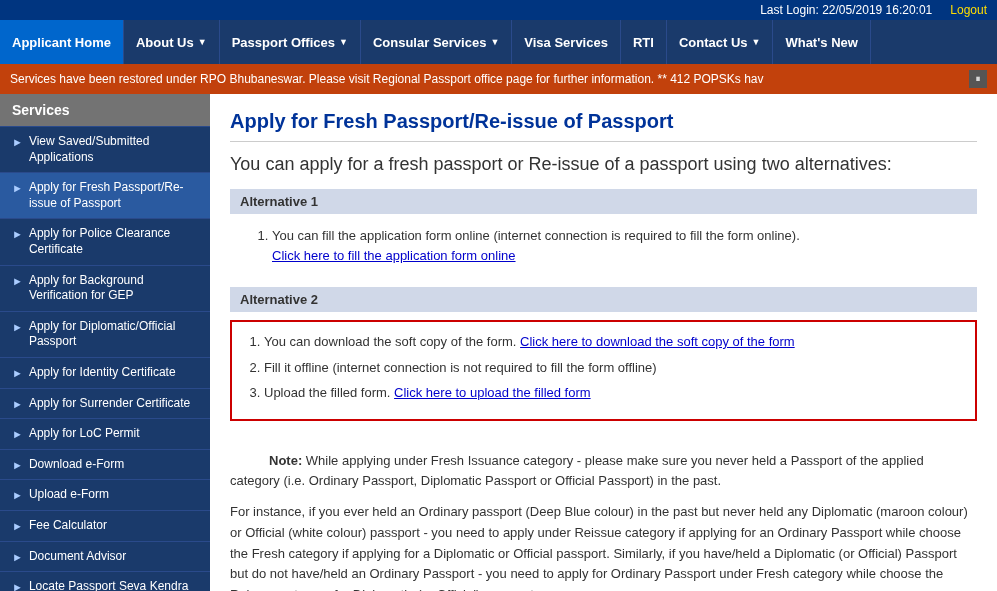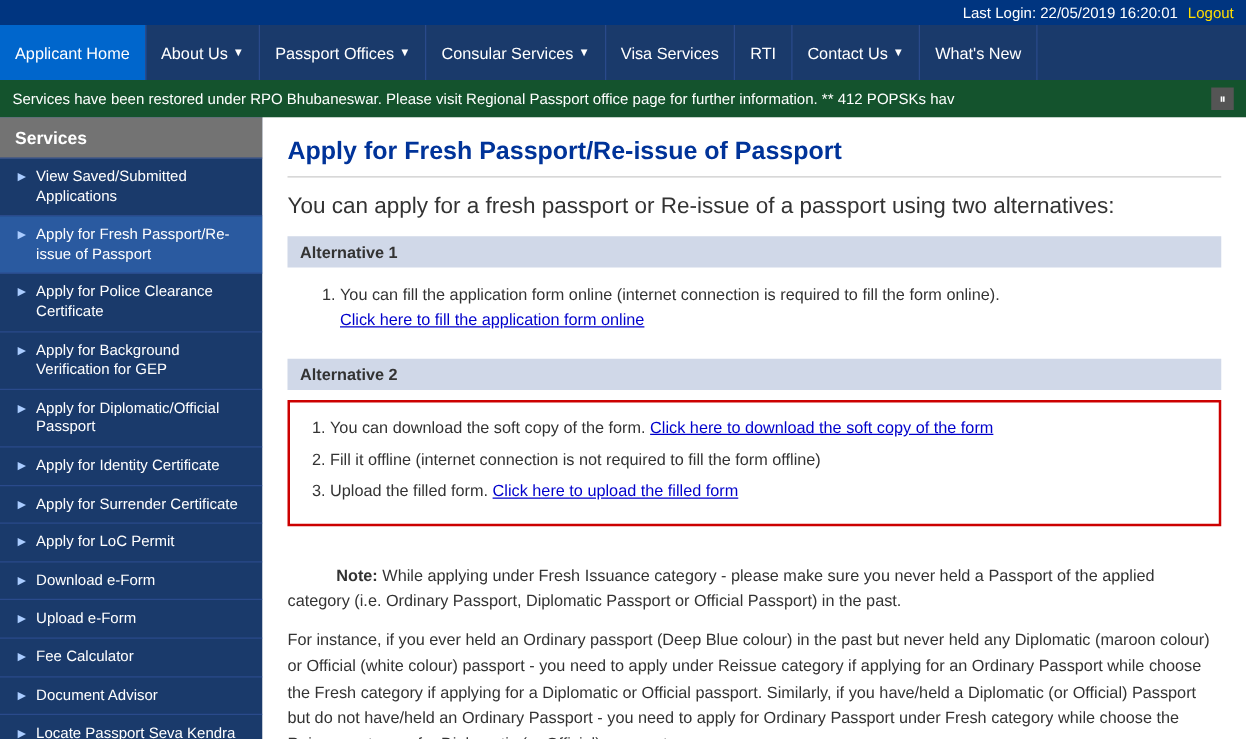--- a/index.html
+++ b/index.html
@@ -8,49 +8,49 @@
     
     .top-bar {
       background: #003580;
       color: white;
       text-align: right;
       padding: 3px 10px;
       font-size: 12px;
       display: flex;
       justify-content: flex-end;
       align-items: center;
-      gap: 8px;
+      gap: 18px;
     }
     .top-bar a { color: #ffdd00; text-decoration: none; font-size: 12px; }
 
     
     .navbar {
       background: #1a3a6b;
       display: flex;
       align-items: stretch;
       min-height: 44px;
     }
     .navbar .nav-item {
       color: white;
       padding: 0 12px;
       display: flex;
       align-items: center;
       cursor: pointer;
       font-size: 13px;
-      font-weight: normal;
+      font-weight: bold;
       white-space: nowrap;
       border-right: 1px solid #2a4a8b;
       position: relative;
     }
     .navbar .nav-item.active { background: #0066cc; }
     .navbar .nav-item .arrow { font-size: 9px; margin-left: 4px; }
 
     
     .ticker {
-      background: #14532d;
+      background: #c2410c;
       color: white;
       padding: 6px 10px;
       font-size: 12px;
       display: flex;
       align-items: center;
       gap: 4px;
       overflow: hidden;
     }
     .ticker .ticker-text { flex: 1; white-space: nowrap; overflow: hidden; }
     .ticker .pause-btn {

